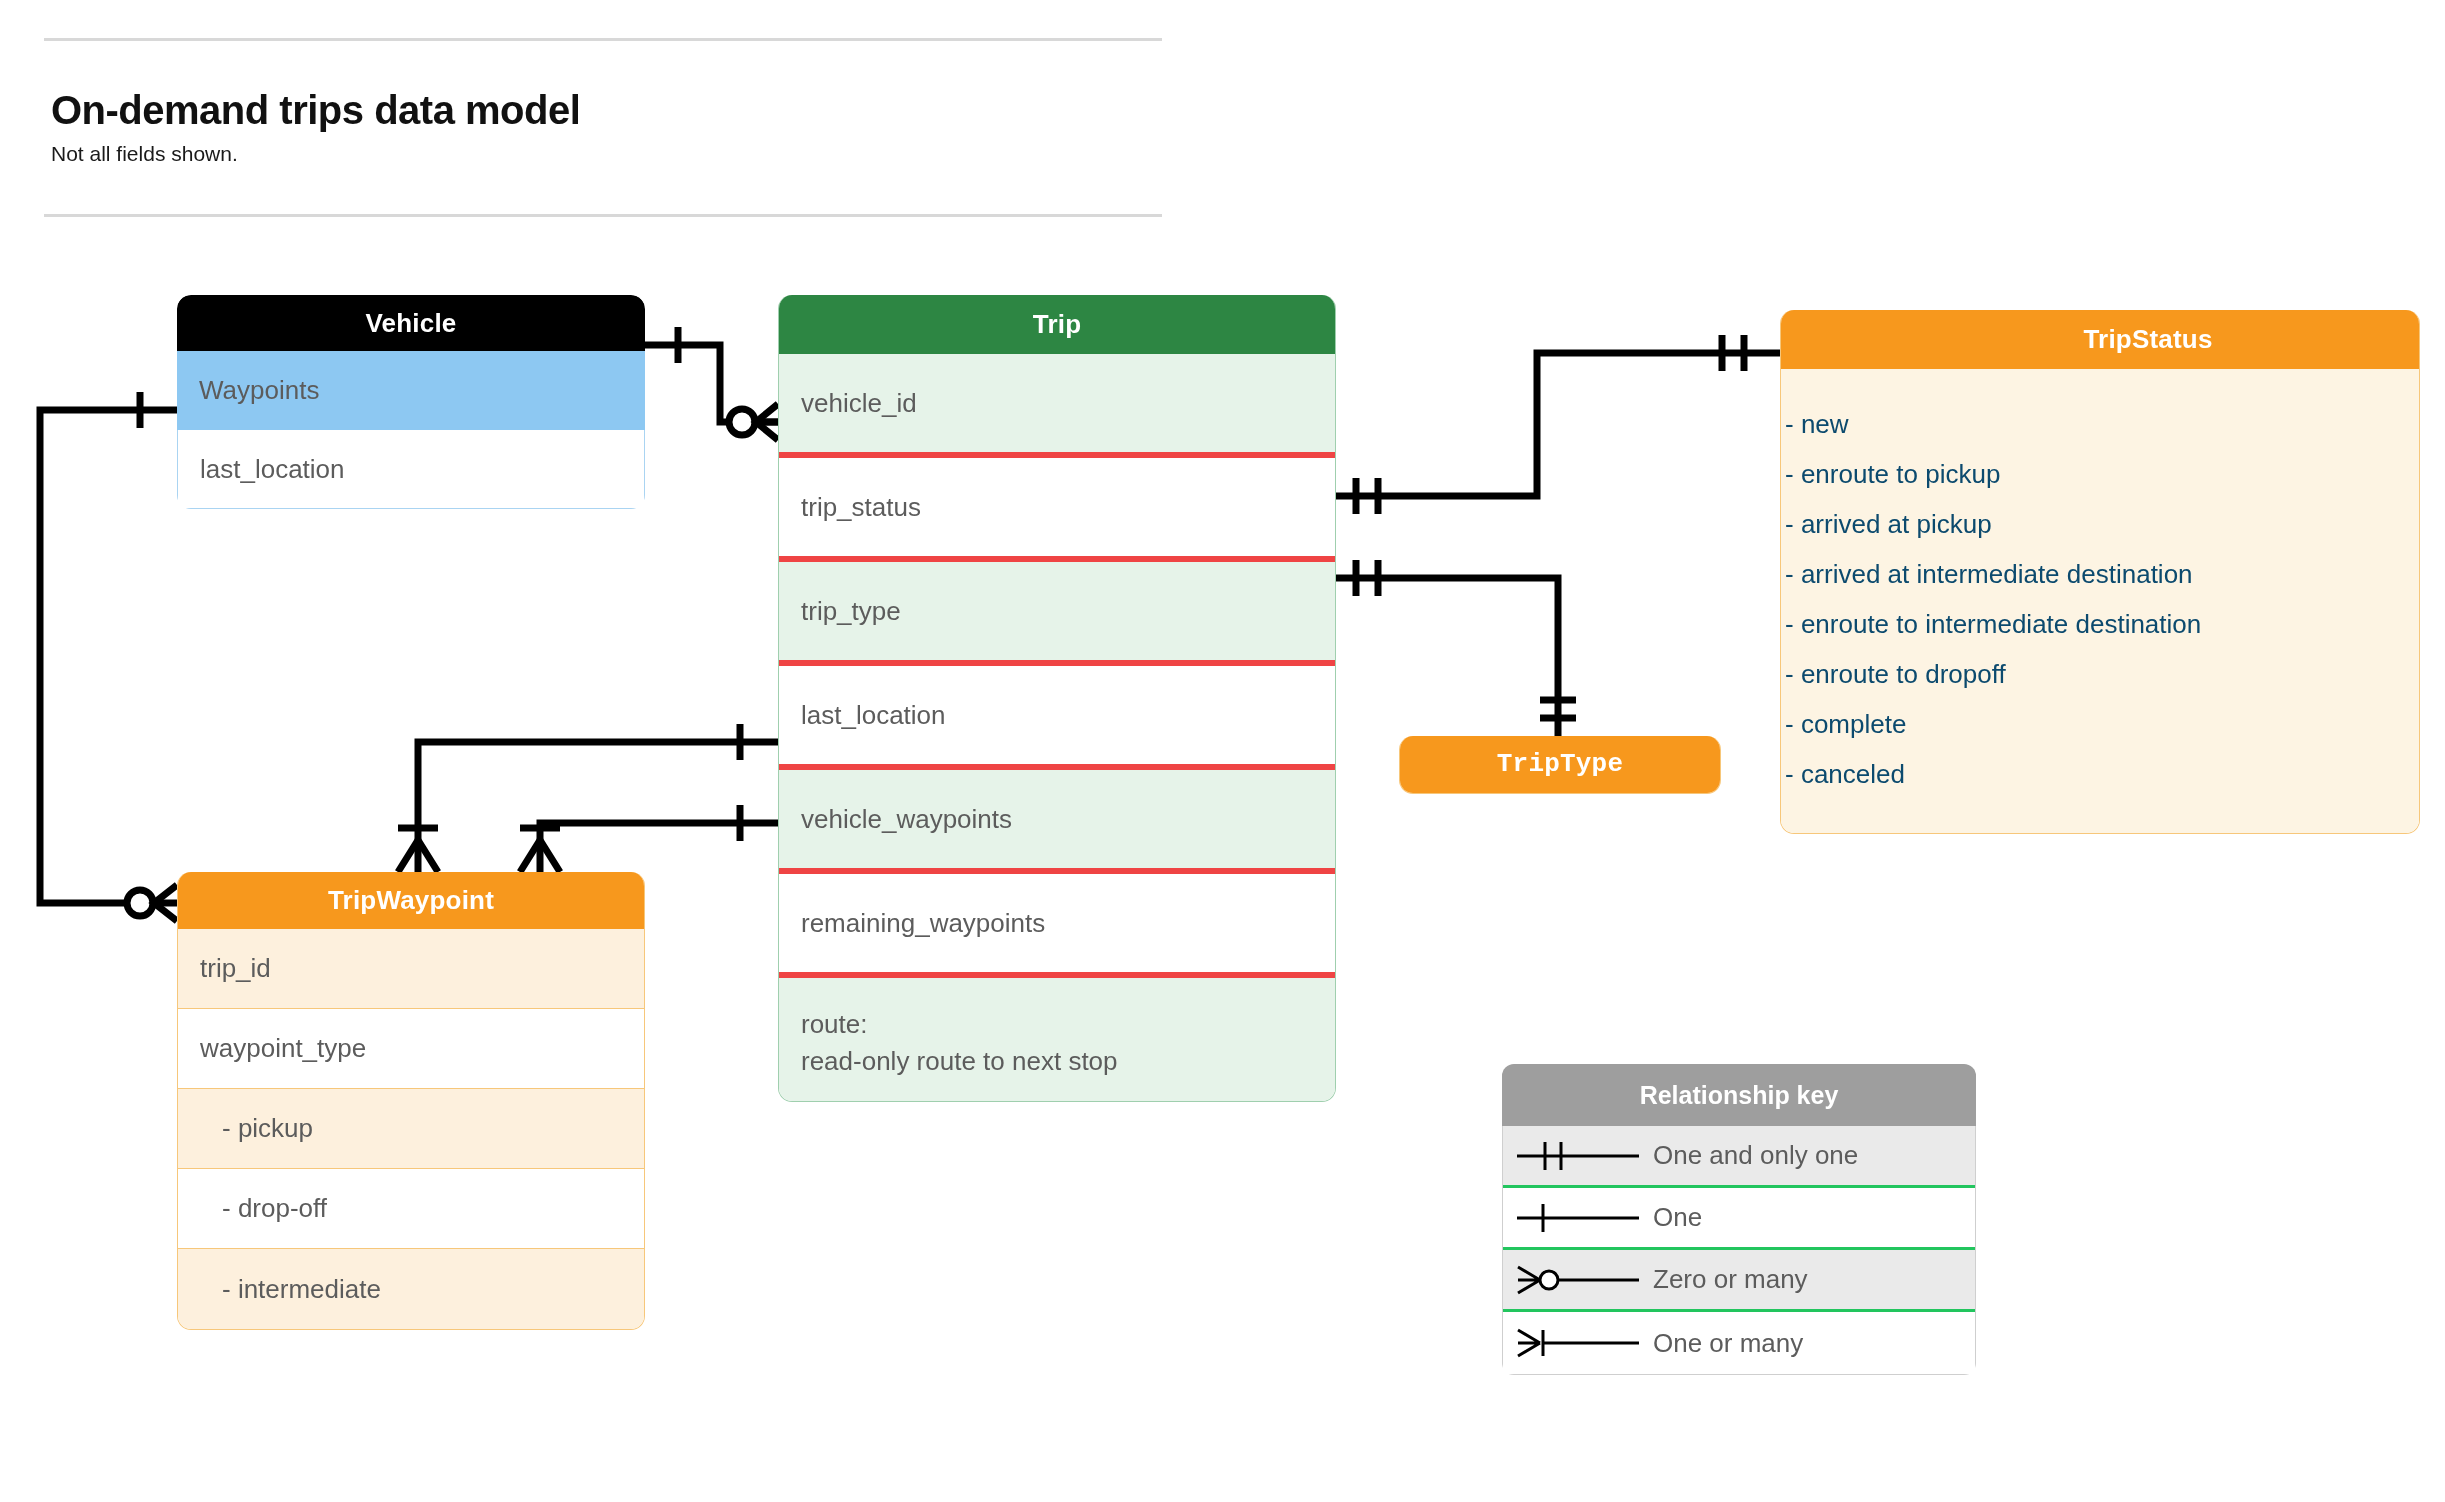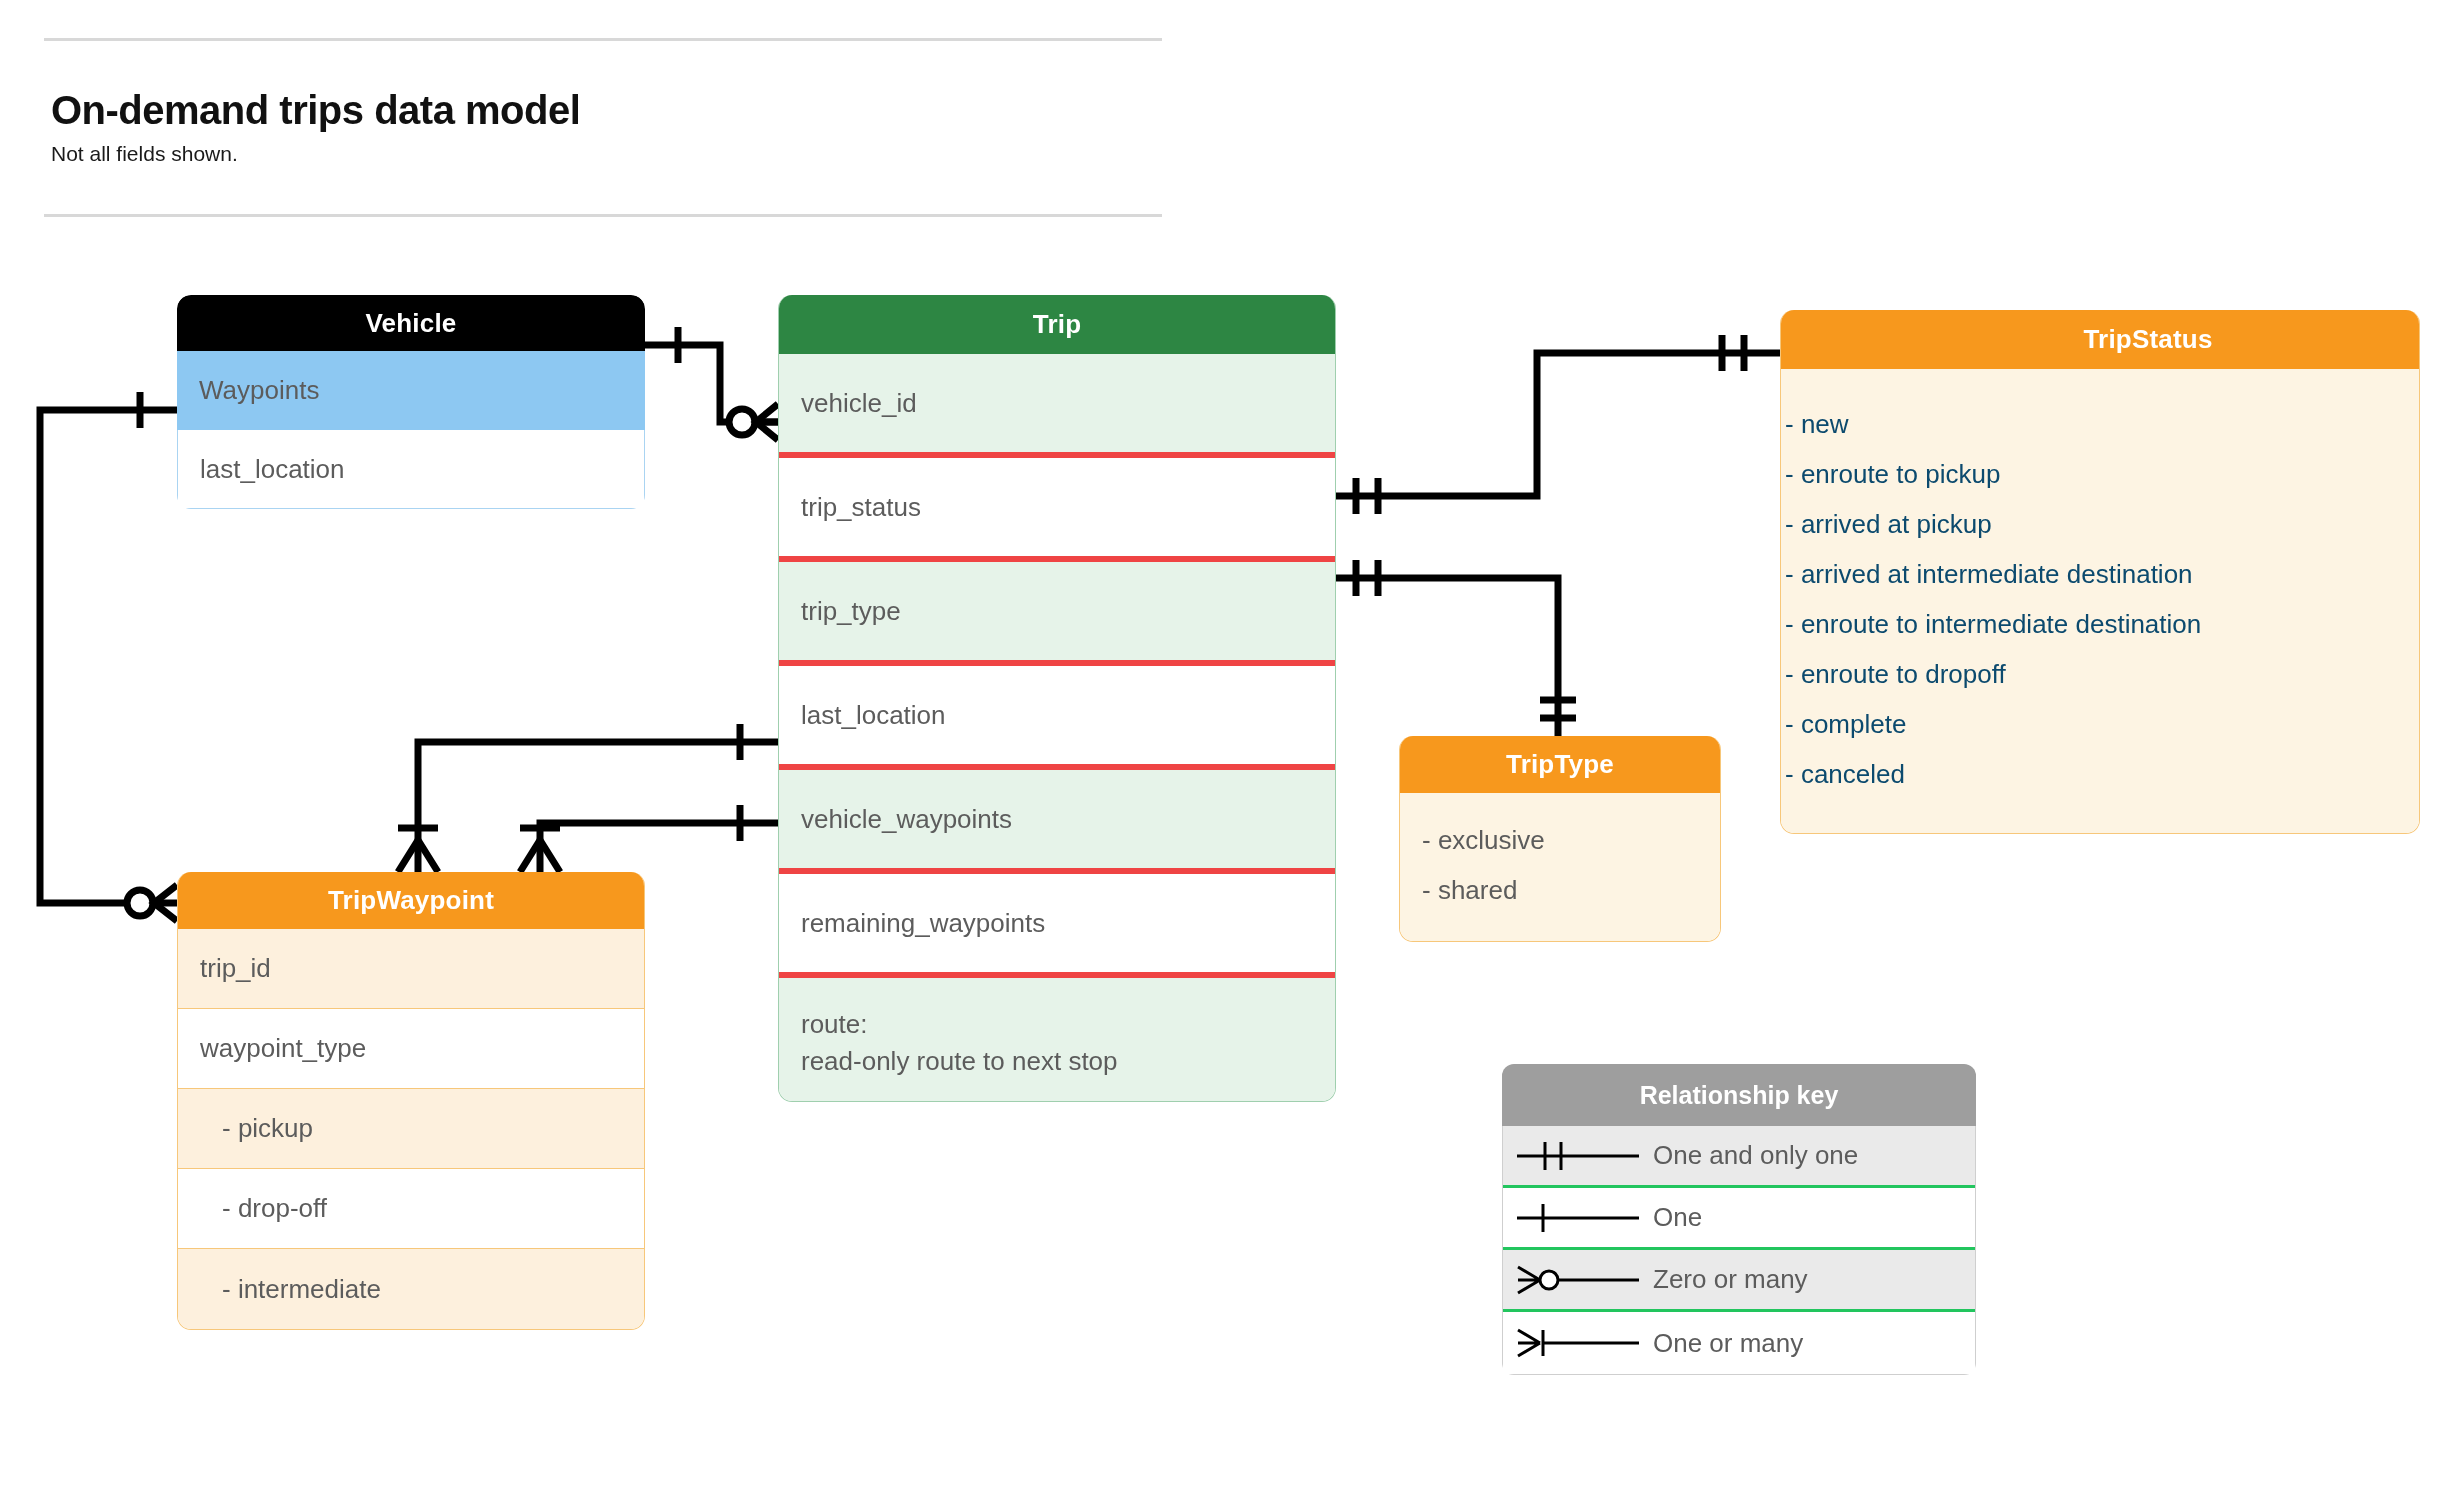--- a/index.html
+++ b/index.html
@@ -96,21 +96,21 @@
   #tripstatus .entity-header { background: #f7981d; height: 60px; border-radius: 14px 14px 0 0;
                                margin: -1px -1px 0 -1px; width: calc(100% + 2px); padding-left: 48px; }
   #tripstatus .list-body { background: #fdf4e3; padding: 30px 0 34px 0; border-radius: 0 0 12px 12px; }
   #tripstatus .list-body li { font-size: 26px; color: #0c4a6e; line-height: 50px;
                               list-style: none; padding-left: 4px; }
 
   
   #triptype { left: 1399px; top: 736px; width: 322px;
               border: 1px solid #f7c77a; border-top: none; border-radius: 14px; }
   #triptype .entity-header { background: #f7981d; height: 58px; border-radius: 14px 14px 0 0;
-                             margin: -1px -1px 0 -1px; width: calc(100% + 2px); }
+                             margin: -1px -1px 0 -1px; width: calc(100% + 2px); font-family: Liberation Mono, monospace; }
   #triptype .list-body { background: #fdf4e3; padding: 22px 0 26px 0; border-radius: 0 0 12px 12px; }
   #triptype .list-body li { font-size: 26px; color: #5c5c5c; line-height: 50px;
                             list-style: none; padding-left: 22px; }
 
   
   #tripwaypoint { left: 177px; top: 872px; width: 468px;
                   border: 1px solid #f7c77a; border-top: none; border-radius: 14px; }
   #tripwaypoint .entity-header { background: #f7981d; height: 58px; border-radius: 14px 14px 0 0;
                                  margin: -1px -1px 0 -1px; width: calc(100% + 2px); }
   #tripwaypoint .wrow { height: 80px; border-bottom: 1px solid #f7c77a; }
@@ -243,24 +243,20 @@
     <li>- arrived at intermediate destination</li>
     <li>- enroute to intermediate destination</li>
     <li>- enroute to dropoff</li>
     <li>- complete</li>
     <li>- canceled</li>
   </ul>
 </div>
 
 <div class="entity" id="triptype">
   <div class="entity-header">TripType</div>
-  <ul class="list-body" style="margin:0">
-    <li>- exclusive</li>
-    <li>- shared</li>
-  </ul>
 </div>
 
 <div class="entity" id="tripwaypoint">
   <div class="entity-header">TripWaypoint</div>
   <div class="entity-row wrow wrow-a">trip_id</div>
   <div class="entity-row wrow wrow-b">waypoint_type</div>
   <div class="entity-row wrow wrow-a wrow-indent">-  pickup</div>
   <div class="entity-row wrow wrow-b wrow-indent">-  drop-off</div>
   <div class="entity-row wrow wrow-a wrow-indent">-  intermediate</div>
 </div>

